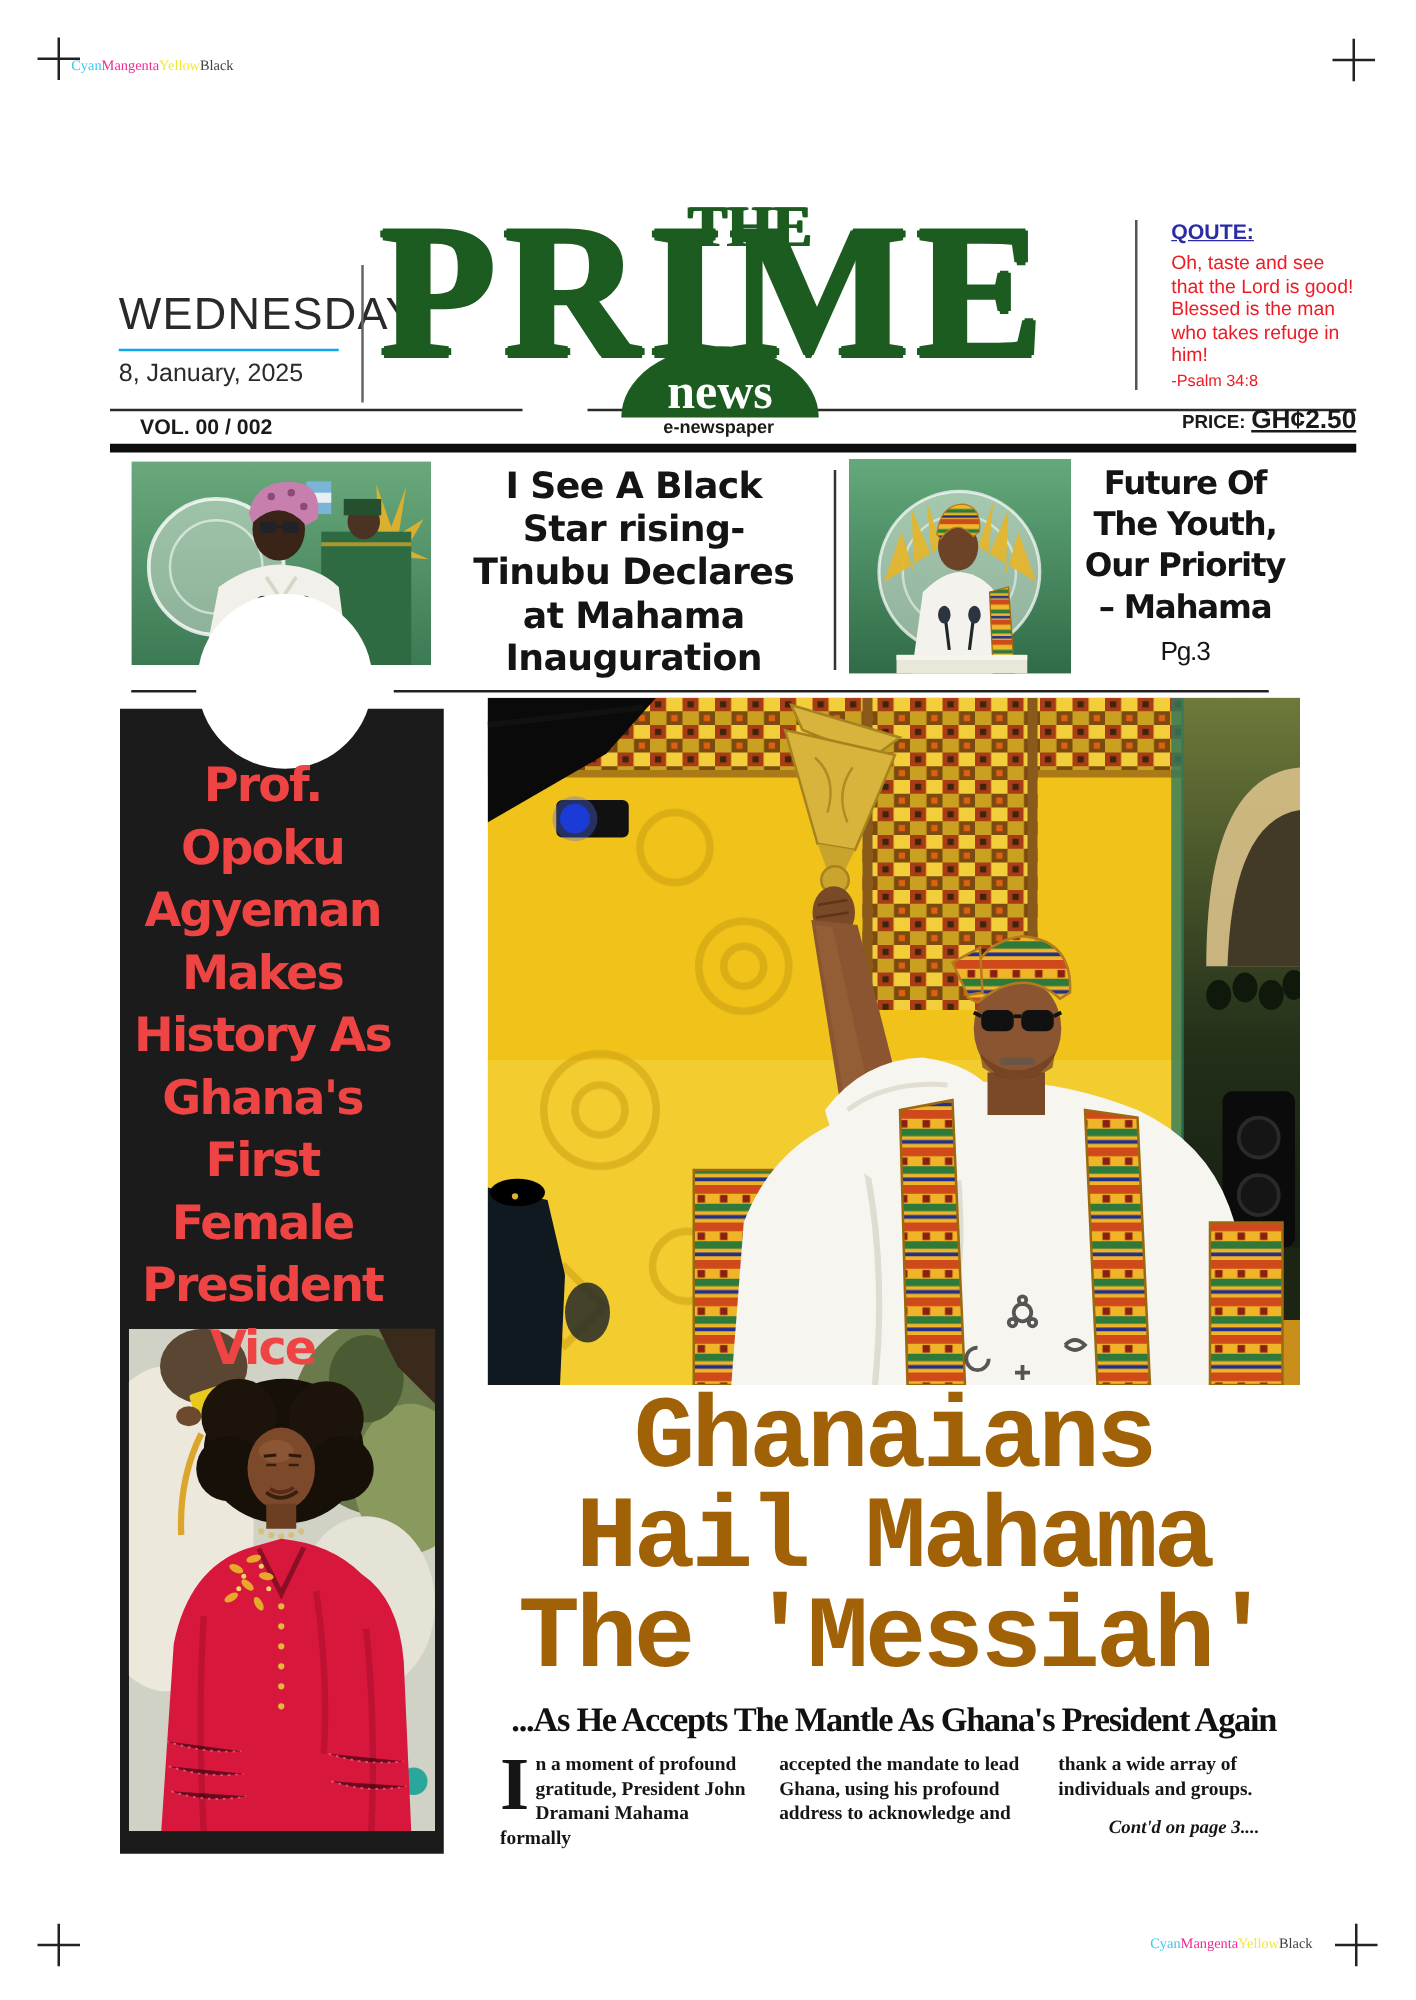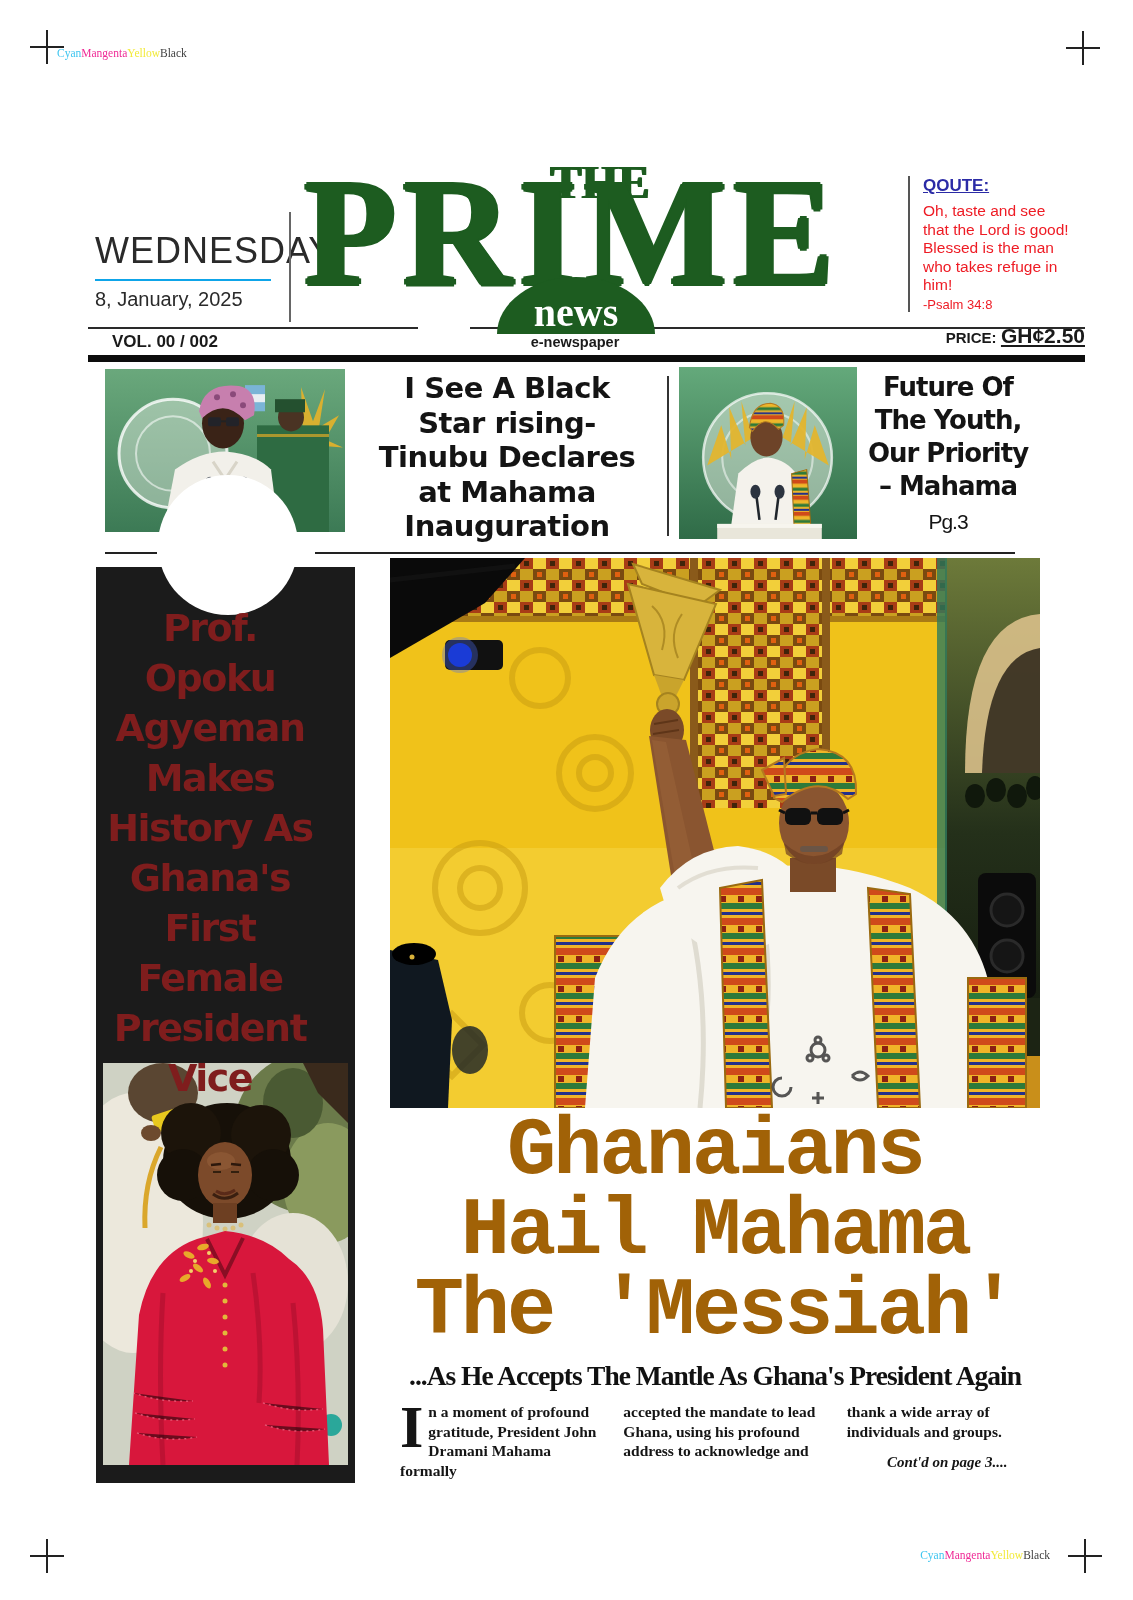--- a/index.html
+++ b/index.html
@@ -22,21 +22,21 @@
              text-shadow:1px 0 0 #1d5c20,-1px 0 0 #1d5c20;}
   .brand-prime{position:absolute;left:294px;top:158px;width:556px;text-align:center;
              font-family:"Liberation Serif",serif;font-weight:bold;font-size:152px;line-height:150px;
              color:#1d5c20;letter-spacing:6px;
              text-shadow:2px 0 0 #1d5c20,-2px 0 0 #1d5c20,0 2px 0 #1d5c20,0 -2px 0 #1d5c20;}
   .news-dome{position:absolute;left:497px;top:277px;width:158px;height:57px;background:#1d5c20;
              border-radius:50% 50% 0 0 / 100% 100% 0 0;text-align:center;z-index:5;}
   .news-dome span{display:inline-block;margin-top:12px;font-family:"Liberation Serif",serif;
              font-weight:bold;font-size:40px;color:#ffffff;}
   .quote-box{position:absolute;left:908px;top:176px;width:178px;border-left:2px solid #555;
-             padding-left:13px;box-sizing:border-box;}
+             padding-left:27px;box-sizing:border-box;}
   .quote-label{color:#2b2ba6;font-weight:bold;font-size:17px;text-decoration:underline;margin-bottom:6px;}
   .quote-text{color:#ee1b24;font-size:15.5px;line-height:18.5px;width:150px;}
   .quote-ref{color:#ee1b24;font-size:13px;margin-top:2px;}
   .rule-thin-left{position:absolute;left:88px;top:327px;width:330px;height:2px;background:#2a2a2a;}
   .rule-thin-right{position:absolute;left:470px;top:327px;width:615px;height:2px;background:#2a2a2a;}
   .vol{position:absolute;left:112px;top:332px;font-size:17px;font-weight:bold;color:#1a1a1a;}
   .enews{position:absolute;left:470px;top:334px;width:210px;text-align:center;font-size:14.5px;
          font-weight:bold;color:#1a1a1a;}
   .price{position:absolute;left:860px;top:324px;width:225px;text-align:right;color:#1a1a1a;}
   .price .lab{font-size:15px;font-weight:bold;}
@@ -51,21 +51,21 @@
   .t2-headline{left:853px;top:371px;width:190px;font-size:26px;line-height:33px;letter-spacing:-1px;}
   .pg-ref{font-size:21px;font-weight:normal;font-family:"Liberation Sans",sans-serif;margin-top:2px;}
   .t-divider{position:absolute;left:667px;top:376px;width:2px;height:160px;background:#333;}
   .seg1{position:absolute;left:105px;top:552px;width:52px;height:2px;background:#222;}
   .seg2{position:absolute;left:315px;top:552px;width:700px;height:2px;background:#222;}
   
   .sidebar{position:absolute;left:96px;top:567px;width:259px;height:916px;background:#1b1b1b;}
   .sidebar-notch{position:absolute;left:158px;top:475px;width:140px;height:140px;background:#ffffff;
       border-radius:50%;z-index:2;}
   .sidebar-title{position:absolute;left:96px;top:603px;width:228px;text-align:center;z-index:3;
-      font-family:"DejaVu Sans",sans-serif;font-weight:bold;color:#7f1d1d;font-size:38px;
+      font-family:"DejaVu Sans",sans-serif;font-weight:bold;color:#ef4444;font-size:38px;
       line-height:50px;letter-spacing:-1.5px;}
   .sidebar-photo{left:103px;top:1063px;width:245px;height:402px;}
   
   .main-photo{left:390px;top:558px;width:650px;height:550px;}
   .main-headline{position:absolute;left:388px;top:1112px;width:654px;text-align:center;
       font-family:Liberation Mono, monospace;font-weight:bold;color:#a16207;
       font-size:82px;line-height:80px;letter-spacing:-3px;}
   .subhead{position:absolute;left:388px;top:1360px;width:654px;text-align:center;
       font-family:"Liberation Serif",serif;font-weight:bold;font-size:27.5px;letter-spacing:-1px;
       color:#111;}

